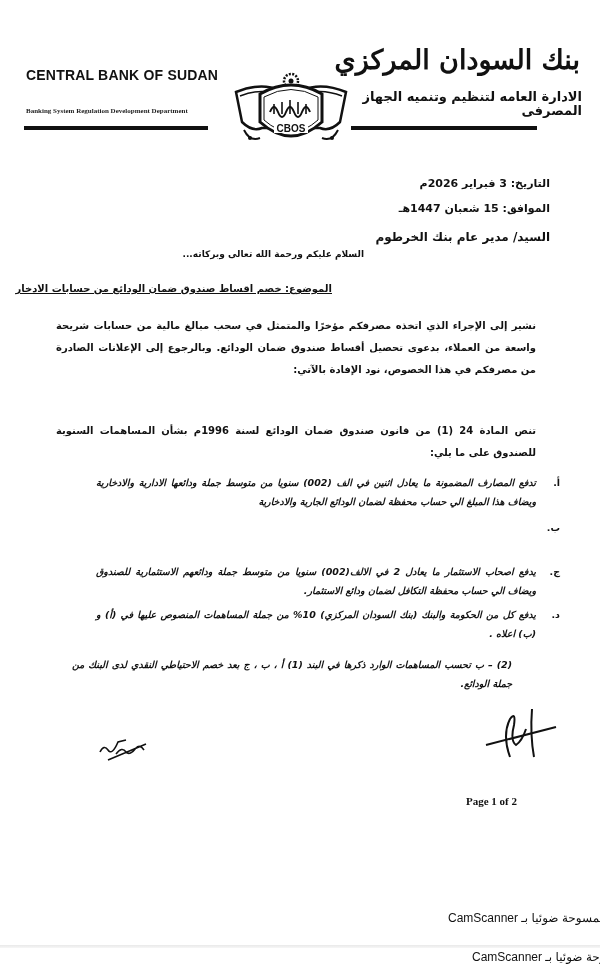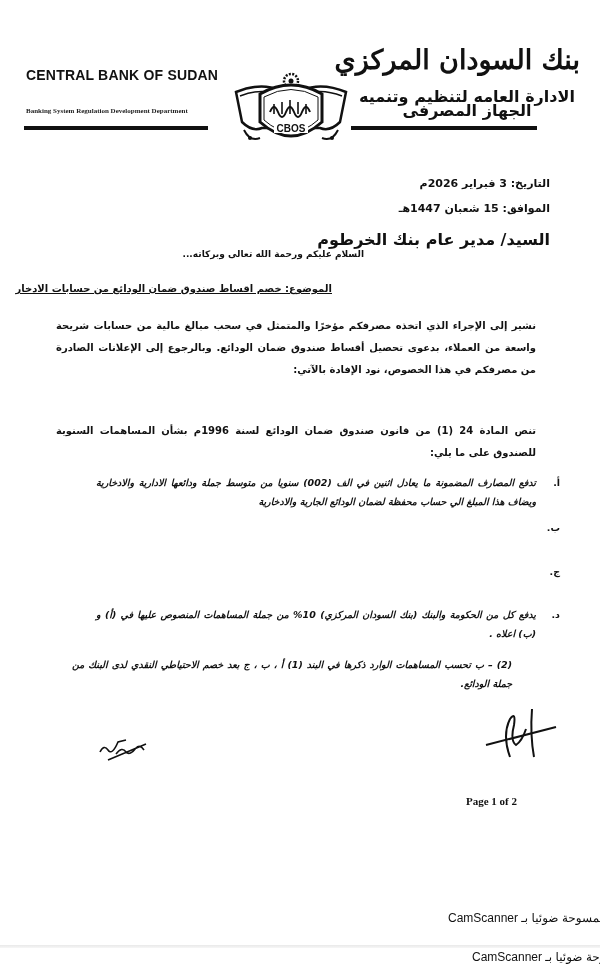--- a/index.html
+++ b/index.html
@@ -5,21 +5,21 @@
   html, body { margin:0; padding:0; }
   body {
     width:600px; height:976px; background:#ffffff; position:relative; overflow:hidden;
     font-family:"DejaVu Sans", sans-serif; color:#111;
   }
   .abs { position:absolute; }
   .en-title { left:26px; top:67px; font-family:"Liberation Sans", sans-serif; font-weight:bold; font-size:14px; letter-spacing:0.2px; color:#111; }
   .en-sub { left:26px; top:107px; font-family:"Liberation Serif", serif; font-weight:bold; font-size:7px; color:#222; }
   .rule { height:4px; background:#111; }
   .ar-title { right:20px; top:44px; font-family:"DejaVu Serif", serif; font-weight:bold; font-size:27px; direction:rtl; white-space:nowrap; color:#111; }
-  .ar-sub { right:18px; top:90px; width:230px; font-family:"DejaVu Sans", sans-serif; font-weight:bold; font-size:16px; line-height:14px; direction:rtl; text-align:center; color:#111; }
+  .ar-sub { right:18px; top:90px; width:230px; font-family:"DejaVu Sans", sans-serif; font-weight:bold; font-size:13px; line-height:14px; direction:rtl; text-align:right; color:#111; }
   .logo { left:230px; top:72px; width:122px; height:80px; }
   .rtl { direction:rtl; text-align:right; font-weight:bold; white-space:nowrap; }
   .date { right:50px; font-size:11px;margin-top:25px; }
   .salute { right:236px; top:249px; font-size:9px; }
   .subject { right:268px; top:283px; font-size:10px; text-decoration:underline;text-align:center; }
   .para { right:64px; width:480px; font-size:10px; line-height:22px; direction:rtl; text-align:justify; text-align-last:right; font-weight:bold; }
   .item { right:64px; width:440px; font-size:9.5px; line-height:19px; direction:rtl; text-align:justify; text-align-last:right; font-weight:bold; font-style:italic; }
   .item .mark { position:absolute; right:-24px; top:0; font-style:normal; }
   .page-no { left:466px; top:795px; font-family:"Liberation Serif", serif; font-weight:bold; font-size:11px; }
   .cs { font-family:"Liberation Sans", sans-serif; font-size:12px; white-space:nowrap; direction:rtl; }
@@ -50,37 +50,38 @@
     <path d="M14 58 Q20 70 30 66 M108 58 Q102 70 92 66" stroke="#111" stroke-width="2" fill="none"></path>
   </svg>
 </div>
 
 <div class="abs ar-title">بنك السودان المركزي</div>
 <div class="abs ar-sub">الادارة العامه لتنظيم وتنميه الجهاز المصرفى</div>
 <div class="abs rule" style="left:351px; top:126px; width:186px;"></div>
 
 <div class="abs rtl date" style="top:152px;">التاريخ: 3 فبراير 2026م</div>
 <div class="abs rtl date" style="top:177px;">الموافق: 15 شعبان 1447هـ</div>
-<div class="abs rtl date" style="top:205px; font-size:16px;">السيد/ مدير عام بنك الخرطوم</div>
+<div class="abs rtl date" style="top:205px; font-size:12px;">السيد/ مدير عام بنك الخرطوم</div>
 
 <div class="abs rtl salute">السلام عليكم ورحمة الله تعالى وبركاته...</div>
 <div class="abs rtl subject">الموضوع: خصم اقساط صندوق ضمان الودائع من حسابات الادخار</div>
 
 <div class="abs para" style="top:315px;">نشير إلى الإجراء الذي اتخذه مصرفكم مؤخرًا والمتمثل في سحب مبالغ مالية من حسابات شريحة واسعة من العملاء، بدعوى تحصيل أقساط صندوق ضمان الودائع. وبالرجوع إلى الإعلانات الصادرة من مصرفكم في هذا الخصوص، نود الإفادة بالآتي:</div>
 <div class="abs para" style="top:420px;">تنص المادة 24 (1) من قانون صندوق ضمان الودائع لسنة 1996م بشأن المساهمات السنوية للصندوق على ما يلي:</div>
 
 <div class="abs item" style="top:473px;">
   <span class="mark">أ.</span>
   <span>تدفع المصارف المضمونة ما يعادل اثنين في الف (002) سنويا من متوسط جملة ودائعها الادارية والادخارية ويضاف هذا المبلغ الي حساب محفظة لضمان الودائع الجارية والادخارية</span>
 </div>
 <div class="abs item" style="top:518px;">
   <span class="mark">ب.</span>
 </div>
 <div class="abs item" style="top:562px;">
   <span class="mark">ج.</span>
+  <span>يدفع اصحاب الاستثمار ما يعادل 2 في الالف(002) سنويا من متوسط جملة ودائعهم الاستثمارية للصندوق ويضاف الي حساب محفظة التكافل لضمان ودائع الاستثمار.</span>
 </div>
 <div class="abs item" style="top:605px;">
   <span class="mark">د.</span>
   <span>يدفع كل من الحكومة والبنك (بنك السودان المركزي) 10% من جملة المساهمات المنصوص عليها في (أ) و (ب) اعلاه .</span>
 </div>
 
 <div class="abs item" style="top:655px; right:88px; width:440px;">(2) – ب تحسب المساهمات الوارد ذكرها في البند (1) أ ، ب ، ج بعد خصم الاحتياطي النقدي لدى البنك من جملة الودائع.</div>
 
 <div class="abs" style="left:96px; top:730px;">
   <svg width="56" height="36" viewBox="0 0 56 36">

